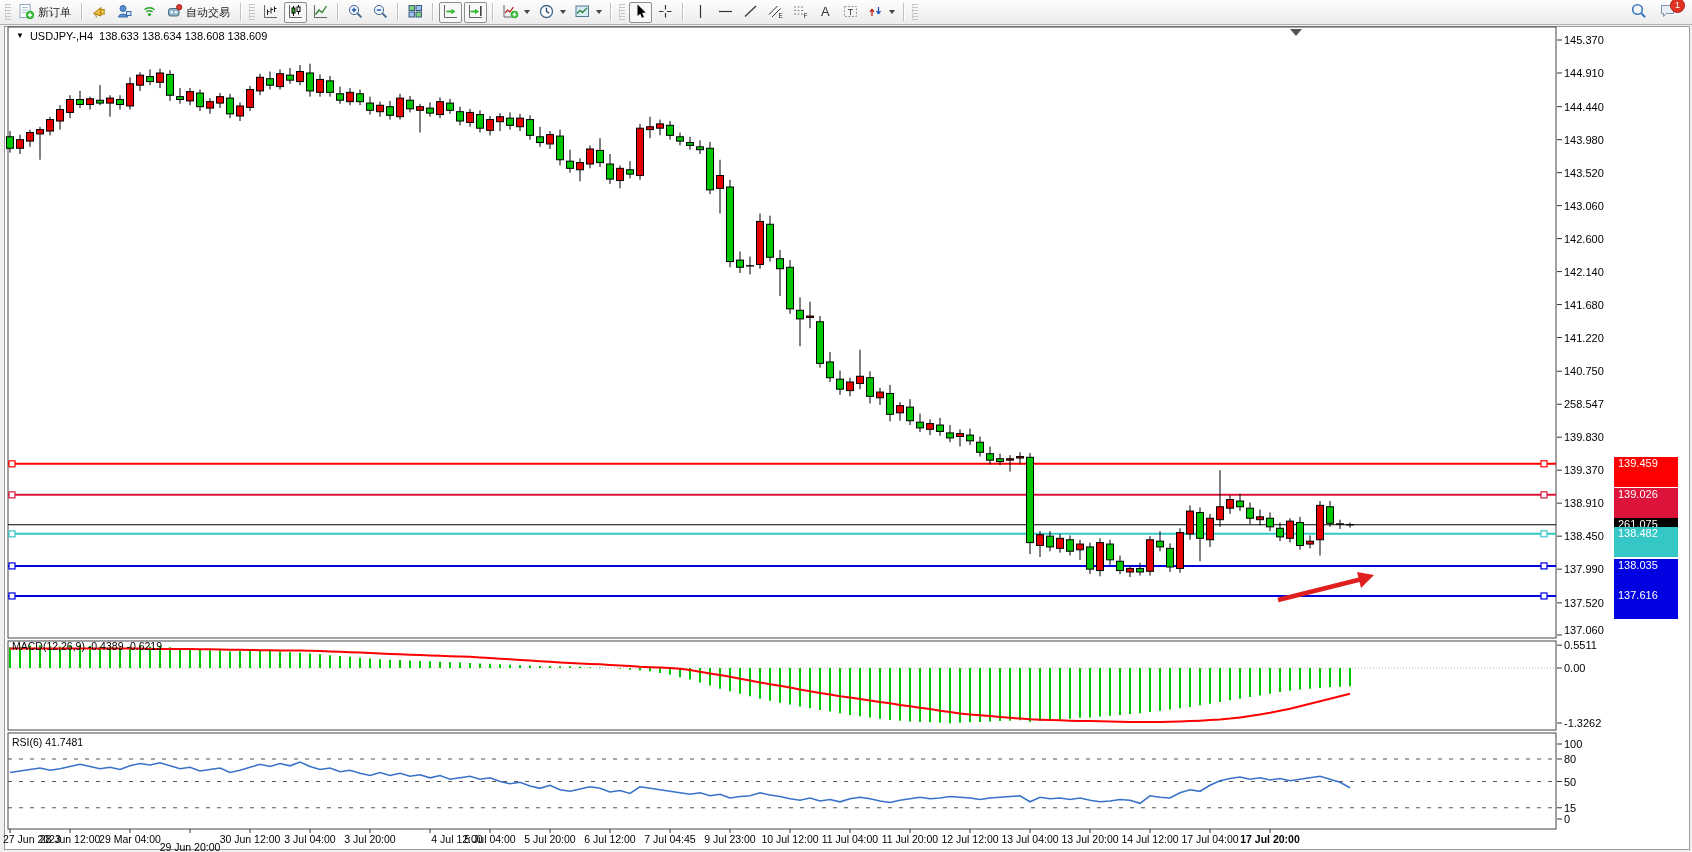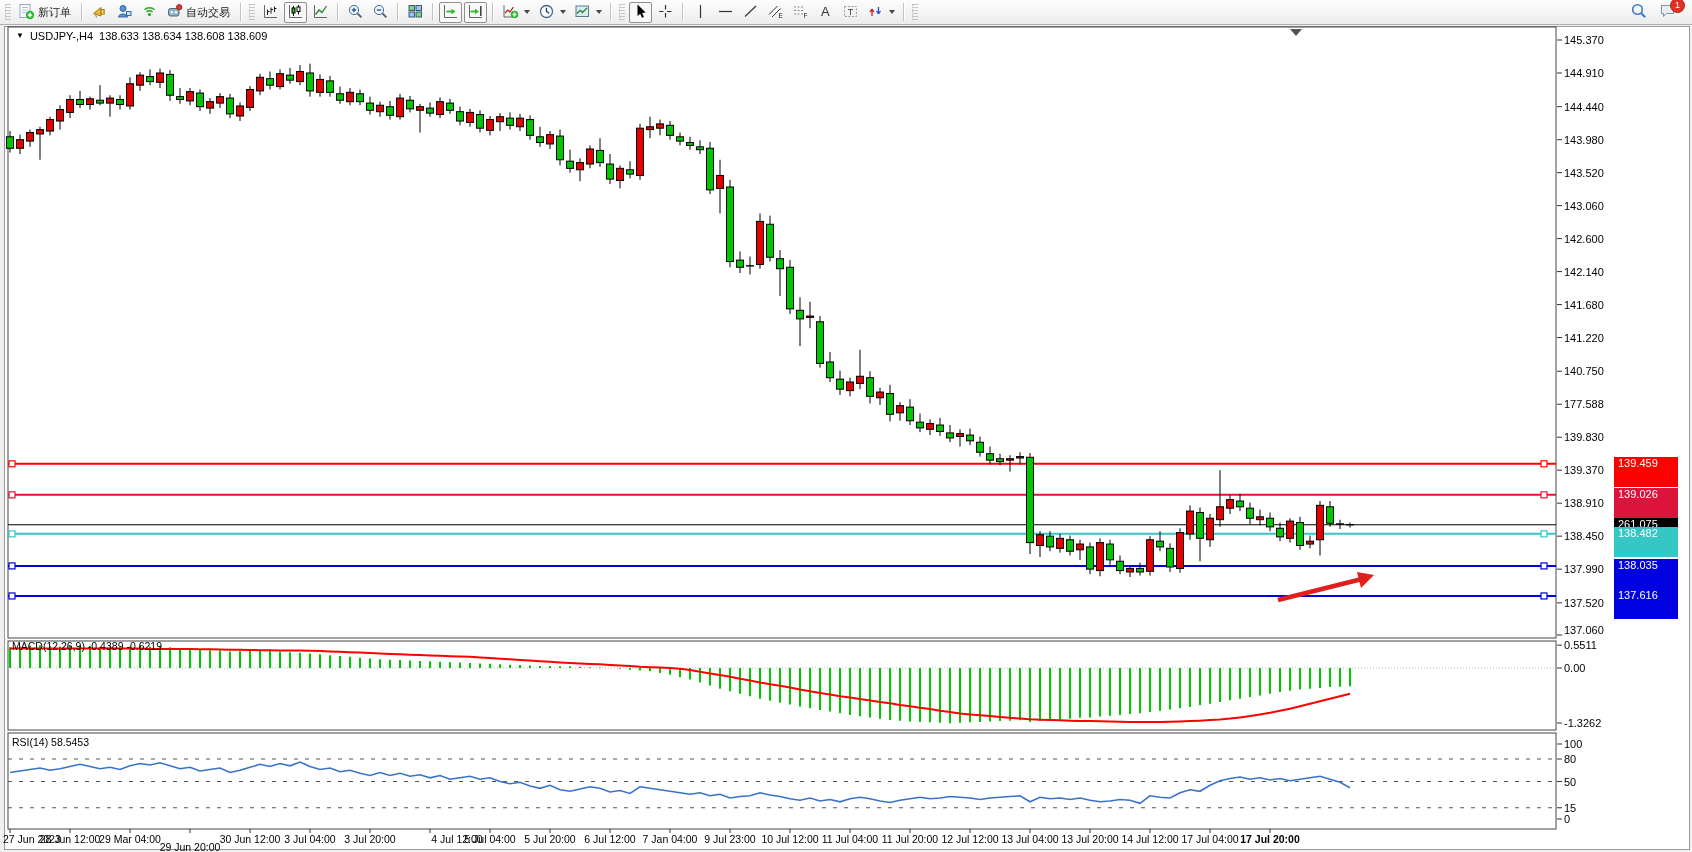--- a/index.html
+++ b/index.html
@@ -821,35 +821,35 @@
     <line x1="1270" y1="829" x2="1270" y2="833" stroke="#333"></line>
   </svg>
 
 <div class="chart-title">
   <span class="tri">▼</span>
   <span>USDJPY-,H4</span>
   <span>138.633 138.634 138.608 138.609</span>
 </div>
 
 <div class="ind-label" style="left:12px;top:640px;">MACD(12,26,9) -0.4389 -0.6219</div>
-<div class="ind-label" style="left:12px;top:736px;">RSI(14) 58.5453</div>
+<div class="ind-label" style="left:12px;top:736px;">RSI(6) 41.7481</div>
 
 <div id="axis-labels">
     <div class="pxlab" style="top: 34px;">145.370</div>
     <div class="pxlab" style="top: 66.982px;">144.910</div>
     <div class="pxlab" style="top: 100.681px;">144.440</div>
     <div class="pxlab" style="top: 133.663px;">143.980</div>
     <div class="pxlab" style="top: 166.645px;">143.520</div>
     <div class="pxlab" style="top: 199.627px;">143.060</div>
     <div class="pxlab" style="top: 232.609px;">142.600</div>
     <div class="pxlab" style="top: 265.591px;">142.140</div>
     <div class="pxlab" style="top: 298.573px;">141.680</div>
     <div class="pxlab" style="top: 331.555px;">141.220</div>
     <div class="pxlab" style="top: 365.254px;">140.750</div>
-    <div class="pxlab" style="top: 398.236px;">177.588</div>
+    <div class="pxlab" style="top: 398.236px;">258.547</div>
     <div class="pxlab" style="top: 431.218px;">139.830</div>
     <div class="pxlab" style="top: 464.2px;">139.370</div>
     <div class="pxlab" style="top: 497.182px;">138.910</div>
     <div class="pxlab" style="top: 530.164px;">138.450</div>
     <div class="pxlab" style="top: 563.146px;">137.990</div>
     <div class="pxlab" style="top: 596.845px;">137.520</div>
     <div class="pxlab" style="top: 624px;">137.060</div>
     <div class="pxlab" style="top: 639.129px;">0.5511</div>
     <div class="pxlab" style="top: 662px;">0.00</div>
     <div class="pxlab" style="top: 717.037px;">-1.3262</div>
@@ -870,21 +870,21 @@
     <div class="dlab" style="left: 70px;">28 Jun 12:00</div>
     <div class="dlab" style="left: 130px;">29 Mar 04:00</div>
     <div class="dlab" style="left: 190px; margin-top: 8px;">29 Jun 20:00</div>
     <div class="dlab" style="left: 250px;">30 Jun 12:00</div>
     <div class="dlab" style="left: 310px;">3 Jul 04:00</div>
     <div class="dlab" style="left: 370px;">3 Jul 20:00</div>
     <div class="dlab" style="left: 448px; margin-left: 9px;">4 Jul 12:00</div>
     <div class="dlab" style="left: 490px;">5 Jul 04:00</div>
     <div class="dlab" style="left: 550px;">5 Jul 20:00</div>
     <div class="dlab" style="left: 610px;">6 Jul 12:00</div>
-    <div class="dlab" style="left: 670px;">7 Jan 04:00</div>
+    <div class="dlab" style="left: 670px;">7 Jul 04:45</div>
     <div class="dlab" style="left: 730px;">9 Jul 23:00</div>
     <div class="dlab" style="left: 790px;">10 Jul 12:00</div>
     <div class="dlab" style="left: 850px;">11 Jul 04:00</div>
     <div class="dlab" style="left: 910px;">11 Jul 20:00</div>
     <div class="dlab" style="left: 970px;">12 Jul 12:00</div>
     <div class="dlab" style="left: 1030px;">13 Jul 04:00</div>
     <div class="dlab" style="left: 1090px;">13 Jul 20:00</div>
     <div class="dlab" style="left: 1150px;">14 Jul 12:00</div>
     <div class="dlab" style="left: 1210px;">17 Jul 04:00</div>
     <div class="dlab" style="left: 1270px; font-weight: bold;">17 Jul 20:00</div>

